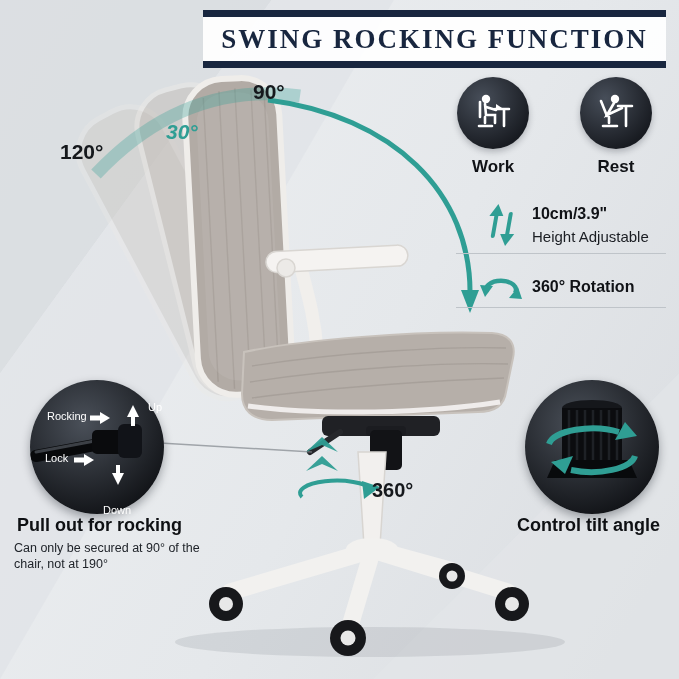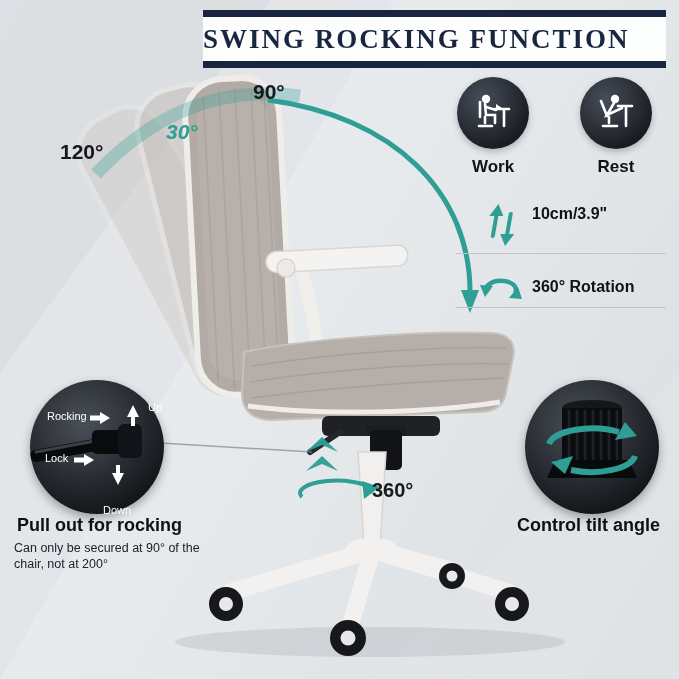--- a/index.html
+++ b/index.html
@@ -10,21 +10,21 @@
   .facet{position:absolute;inset:0;pointer-events:none;}
   .facet.f1{background:#d7dbdf;clip-path:polygon(0 0,40% 0,0 55%);opacity:.8;}
   .facet.f2{background:#dfe3e7;clip-path:polygon(40% 0,58% 0,0 100%,0 55%);opacity:.7;}
   .facet.f3{background:#e2e5e8;clip-path:polygon(100% 55%,100% 100%,55% 100%);opacity:.7;}
   svg.chair{position:absolute;left:0;top:0;z-index:1;}
   .accent-stroke{stroke:var(--accent);}
   .accent-fill{fill:var(--accent);}
 
   .banner{position:absolute;left:203px;right:13px;top:10px;z-index:3;
           border-top:7px solid var(--navy);border-bottom:7px solid var(--navy);
-          background:rgba(255,255,255,.93);text-align:left;padding:7px 0 6px;}
+          background:rgba(255,255,255,.93);text-align:center;padding:7px 0 6px;}
   .banner span{font-family:"Liberation Serif",serif;font-weight:bold;
                font-size:27px;letter-spacing:2px;color:var(--navy);white-space:nowrap;}
 
   .angle{position:absolute;z-index:2;font-weight:bold;font-size:21px;color:#15181c;}
   .angle.a120{left:60px;top:140px;}
   .angle.a30{left:166px;top:120px;color:var(--accent);font-style:italic;}
   .angle.a90{left:253px;top:80px;}
   .angle.a360{left:372px;top:479px;font-size:20px;}
 
   .feat-circle{position:absolute;width:72px;height:72px;border-radius:50%;z-index:2;
@@ -191,20 +191,21 @@
             <path d="M31 13 L31 35"></path>
         </g>
         <g class="accent-fill">
           <polygon points="17,3 10,15 24,15"></polygon>
           <polygon points="31,45 24,33 38,33"></polygon>
         </g>
       </g>
     </svg>
   </div>
   <span class="hval">10cm/3.9"</span>
+  <span class="hlab">Height Adjustable</span>
   <div class="divider d1"></div>
 
   <div class="ricon">
     <svg width="48" height="34" viewBox="0 0 48 34">
       <path d="M10 24 A 15 9 0 1 1 38 24" class="accent-stroke" stroke-width="4.5" fill="none"></path>
       <polygon points="3,16 16,17 8,28" class="accent-fill"></polygon>
       <polygon points="45,30 32,29 41,18" class="accent-fill"></polygon>
     </svg>
   </div>
   <span class="rlab">360° Rotation</span>
@@ -228,21 +229,21 @@
       </g>
     </svg>
   </div>
   <span class="inset-label il-rocking">Rocking</span>
   <span class="inset-label il-up">Up</span>
   <span class="inset-label il-lock">Lock</span>
   <span class="inset-label il-down">Down</span>
 
   <span class="blk-title lt-title">Pull out for rocking</span>
   <span class="blk-text lt-line1">Can only be secured at 90° of the</span>
-  <span class="blk-text lt-line2">chair, not at 200°</span>
+  <span class="blk-text lt-line2">chair, not at 190°</span>
 
   <div class="inset right">
     <svg width="134" height="134" viewBox="0 0 134 134">
       <ellipse cx="67" cy="28" rx="30" ry="8" fill="#15171b"></ellipse>
       <rect x="37" y="28" width="60" height="52" fill="#0b0c0f"></rect>
       <g stroke="#1e2126" stroke-width="2.5">
         <path d="M44 30 V 80 M52 30 V 80 M60 30 V 80 M68 30 V 80 M76 30 V 80 M84 30 V 80 M92 30 V 80"></path>
       </g>
       <path d="M30 80 L 104 80 L 112 98 L 22 98 Z" fill="#080a0c"></path>
       <g>

